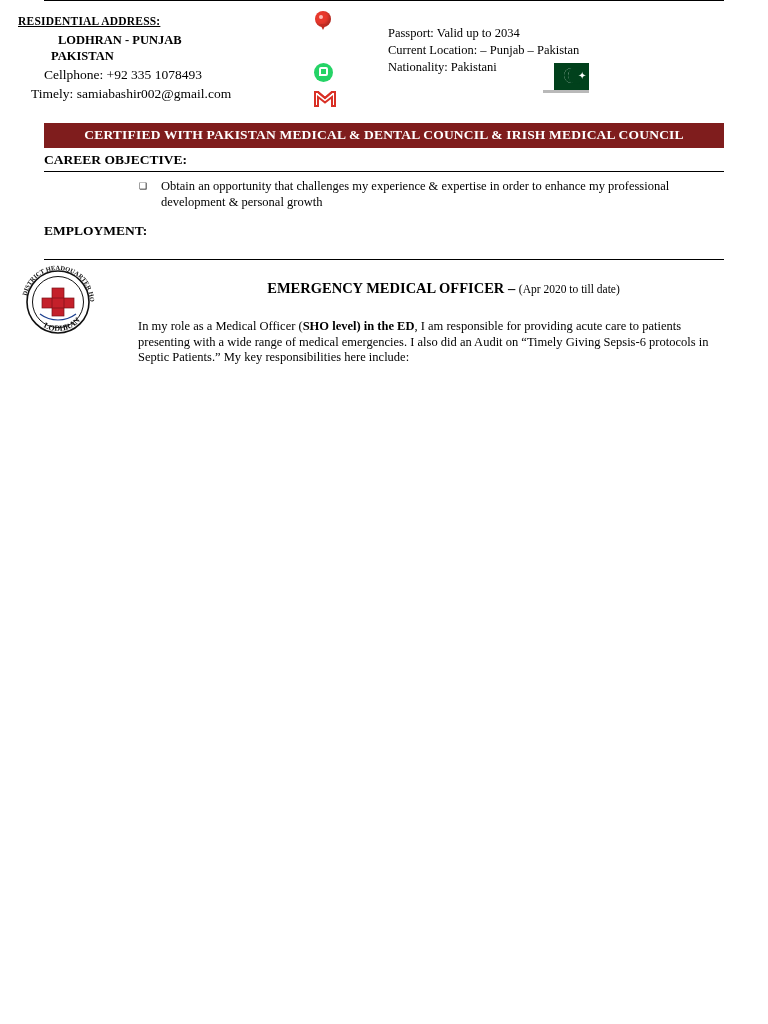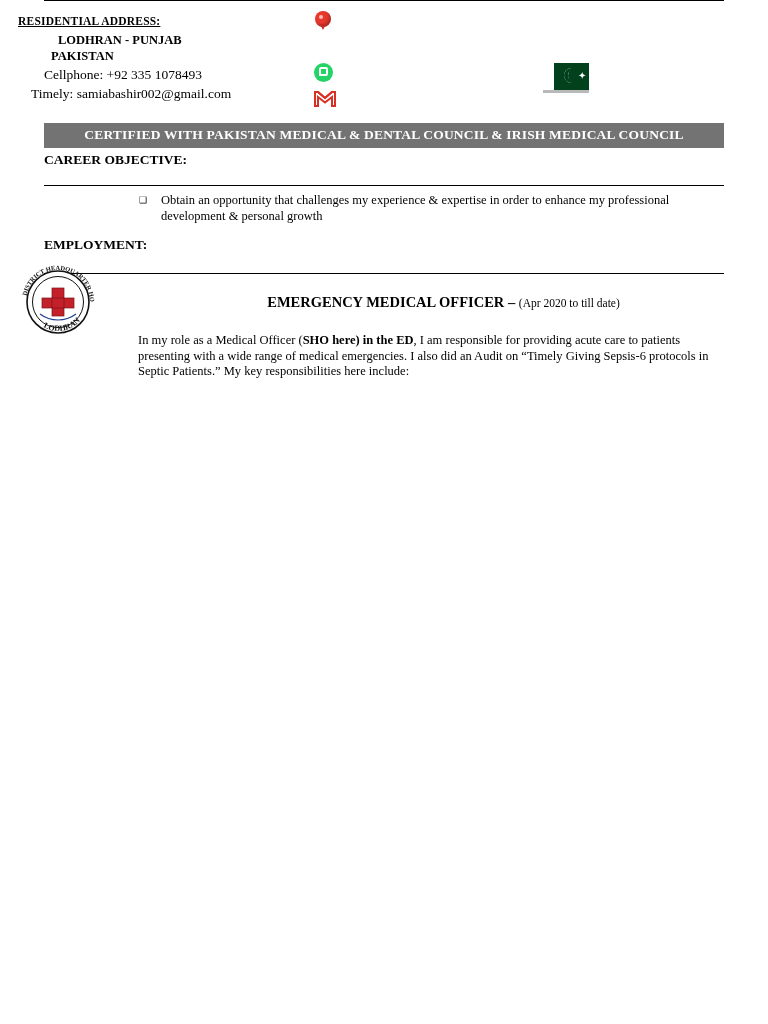--- a/index.html
+++ b/index.html
@@ -215,37 +215,37 @@
     left: 543px;
     top: 79px;
     width: 46px;
     height: 3px;
     background: #b9b9b9;
   }
 
   
   .cert-bar {
     margin: 4px 44px 0 44px;
-    background: #737373;
+    background: #7f1d1d;
     color: #ffffff;
     font-family: "Liberation Serif", serif;
     font-weight: bold;
     font-size: 13.5px;
     text-align: center;
     padding: 4px 0 5px 0;
     letter-spacing: 0.2px;
   }
 
   
   .section-head {
     margin: 4px 44px 0 44px;
     font-family: "Liberation Serif", serif;
     font-weight: bold;
     font-size: 13.5px;
-    padding-bottom: 17px;
+    padding-bottom: 3px;
     border-bottom: 1.3px solid #000;
   }
   .obj-list {
     margin: 6px 44px 0 44px;
     padding: 0;
     list-style: none;
   }
   .obj-list li {
     position: relative;
     padding-left: 117px;
@@ -333,20 +333,25 @@
 
     <div class="wa-icon"></div>
 
     <div class="gmail-icon">
       <svg width="22" height="16" viewBox="0 0 22 16" xmlns="http://www.w3.org/2000/svg">
         <path d="M1 1 L1 15 L4 15 L4 6 L11 11.5 L18 6 L18 15 L21 15 L21 1 L18 1 L11 7 L4 1 Z" fill="none" stroke="#d93025" stroke-width="2"></path>
         <path d="M1 1 L4 1 L11 7 L18 1 L21 1" fill="none" stroke="#d93025" stroke-width="2"></path>
       </svg>
     </div>
 
+    <div class="pass-block">
+      <div>Passport: Valid up  to 2034</div>
+      <div>Current Location: – Punjab – Pakistan</div>
+      <div>Nationality: Pakistani</div>
+    </div>
 
     <div class="flag">
       <div class="white"></div>
       <div class="green"></div>
       <div class="moon"></div>
       <div class="moon2"></div>
       <div class="star">✦</div>
     </div>
     <div class="flag-base"></div>
   </div>
@@ -387,16 +392,16 @@
     </svg>
   </div>
 
 
   <div class="job-line">
     <span>EMERGENCY MEDICAL OFFICER  –</span>
     <span class="dates">(Apr 2020  to till date)</span>
   </div>
 
   <div class="role-para">
-    <span>In my role as a Medical Officer (</span><b>SHO here) in the ED</b><span>, I am responsible for providing acute care to patients presenting with a wide range of medical emergencies. I also did an Audit on “Timely Giving Sepsis-6 protocols in Septic Patients.” My key responsibilities here include:</span>
+    <span>In my role as a Medical Officer (</span><b>SHO level) in the ED</b><span>, I am responsible for providing acute care to patients presenting with a wide range of medical emergencies. I also did an Audit on “Timely Giving Sepsis-6 protocols in Septic Patients.” My key responsibilities here include:</span>
   </div>
 
 </div>
 
 </body></html>

